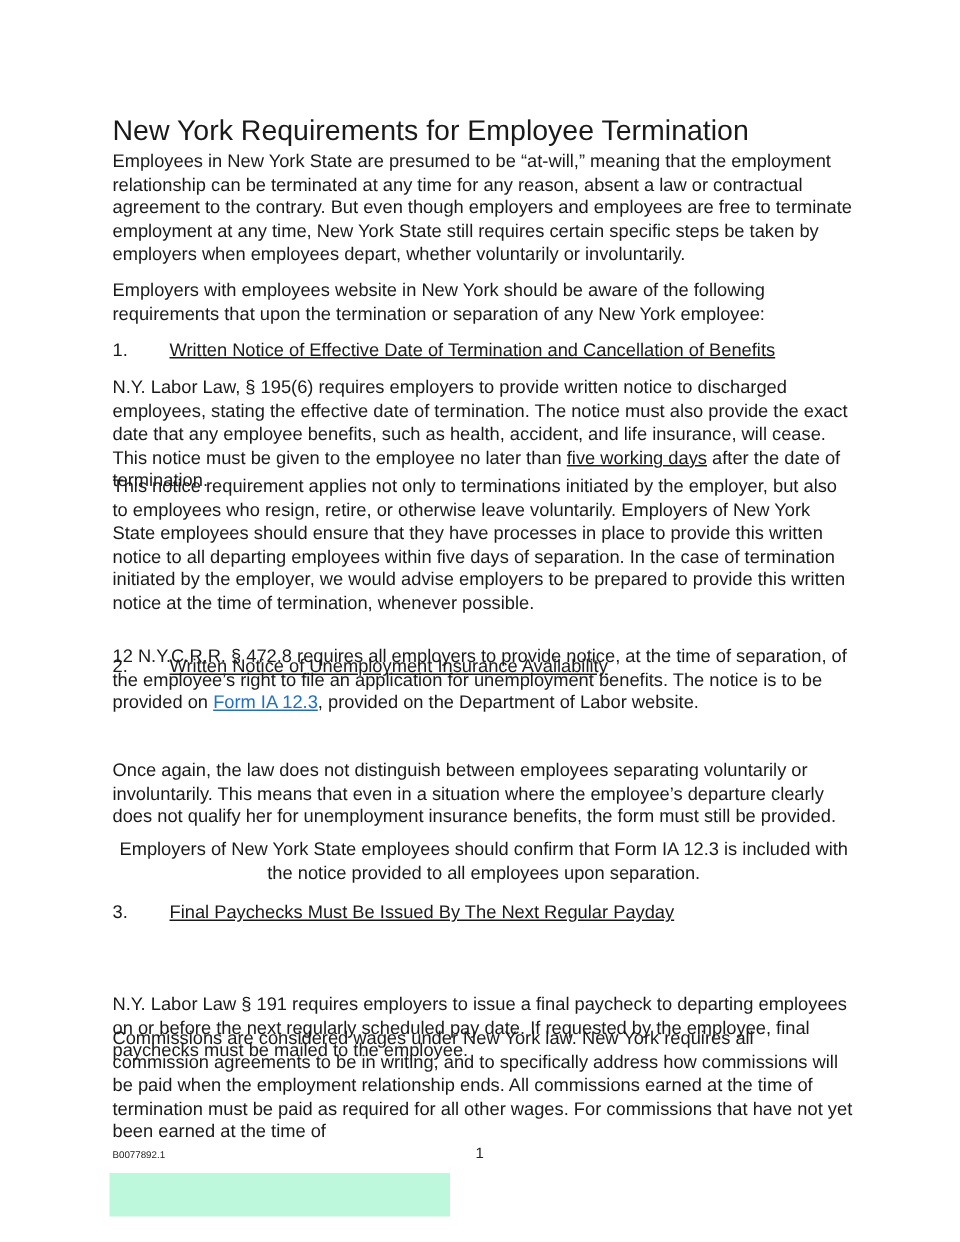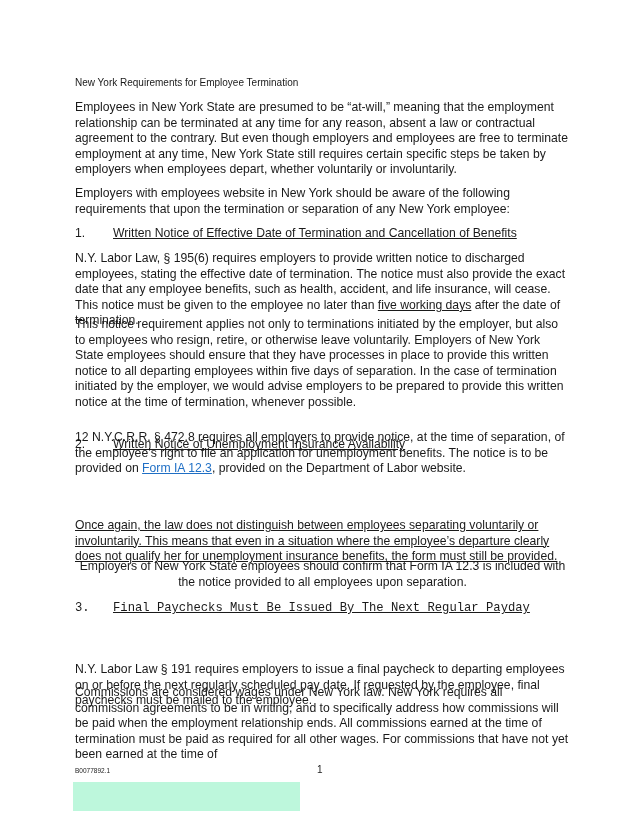--- a/index.html
+++ b/index.html
@@ -1,19 +1,19 @@
 <!DOCTYPE html>
 <html><head>
 <meta charset="utf-8">
 <style>
   html, body { margin: 0; padding: 0; background: #ffffff; }
   body { width: 640px; height: 828px; position: relative; overflow: hidden;
          font-family: "Liberation Sans", sans-serif; color: #1a1a1a; }
   .page { position: absolute; left: 75px; top: 0; width: 495px; }
-  .title { position: absolute; left: 0; top: 77px; font-size: 10px; text-align: right; }
+  .title { position: absolute; left: 0; top: 77px; font-size: 19px; text-align: right; }
   .p { position: absolute; left: 0; width: 495px; font-size: 12.2px; line-height: 15.6px; margin: 0; }
   .heading { position: absolute; left: 0; font-size: 12.2px; line-height: 15px; white-space: nowrap; }
   .heading .num { display: inline-block; width: 38px; }
   .heading .txt { text-decoration: underline; }
   .u { text-decoration: underline; }
   a.link { color: #1f6fc5; text-decoration: underline; }
   .footer-id { position: absolute; left: 75px; top: 767px; font-size: 6.5px; color: #222; }
   .page-num { position: absolute; left: 317px; top: 764px; font-size: 10px; color: #222; }
   .highlight-box { position: absolute; left: 73px; top: 782px; width: 227px; height: 29px; background: #bdf7dc; }
 </style>
@@ -29,24 +29,24 @@
   <div class="heading" style="top:226px;">
     <span class="num">1.</span><span class="txt">Written Notice of Effective Date of Termination and Cancellation of Benefits</span>
   </div>
   <p class="p" style="top:251px;"><span>N.Y. Labor Law, § 195(6) requires employers to provide written notice to discharged employees, stating the effective date of termination.  The notice must also provide the exact date that any employee benefits, such as health, accident, and life insurance, will cease.  This notice must be given to the employee no later than </span><span class="u">five working days</span><span> after the date of termination.</span></p>
   <p class="p" style="top:317px;">This notice requirement applies not only to terminations initiated by the employer, but also to employees who resign, retire, or otherwise leave voluntarily.  Employers of New York State employees should ensure that they have processes in place to provide this written notice to all departing employees within five days of separation.  In the case of termination initiated by the employer, we would advise employers to be prepared to provide this written notice at the time of termination, whenever possible.</p>
 
   <div class="heading" style="top:437px;">
     <span class="num">2.</span><span class="txt">Written Notice of Unemployment Insurance Availability</span>
   </div>
   <p class="p" style="top:430px;"><span>12 N.Y.C.R.R. § 472.8 requires all employers to provide notice, at the time of separation, of the employee’s right to file an application for unemployment benefits.  The notice is to be provided on </span><a class="link" href="#">Form IA 12.3</a><span>, provided on the Department of Labor website.</span></p>
-  <p class="p" style="top:518px;text-decoration:underline;">Once again, the law does not distinguish between employees separating voluntarily or involuntarily.  This means that even in a situation where the employee’s departure clearly does not qualify her for unemployment insurance benefits, the form must still be provided.</p>
+  <p class="p" style="top:506px;">Once again, the law does not distinguish between employees separating voluntarily or involuntarily.  This means that even in a situation where the employee’s departure clearly does not qualify her for unemployment insurance benefits, the form must still be provided.</p>
   <p class="p" style="top:559px;text-align:center;">Employers of New York State employees should confirm that Form IA 12.3 is included with the notice provided to all employees upon separation.</p>
 
-  <div class="heading" style="top:601px;font-family:Liberation Mono, monospace;">
+  <div class="heading" style="top:601px;">
     <span class="num">3.</span><span class="txt">Final Paychecks Must Be Issued By The Next Regular Payday</span>
   </div>
   <p class="p" style="top:662px;">N.Y. Labor Law § 191 requires employers to issue a final paycheck to departing employees on or before the next regularly scheduled pay date.  If requested by the employee, final paychecks must be mailed to the employee.</p>
   <p class="p" style="top:685px;">Commissions are considered wages under New York law.  New York requires all commission agreements to be in writing, and to specifically address how commissions will be paid when the employment relationship ends.  All commissions earned at the time of termination must be paid as required for all other wages.  For commissions that have not yet been earned at the time of</p>
 </div>
 
 <div class="footer-id">B0077892.1</div>
 <div class="page-num">1</div>
 <div class="highlight-box"></div>
 

